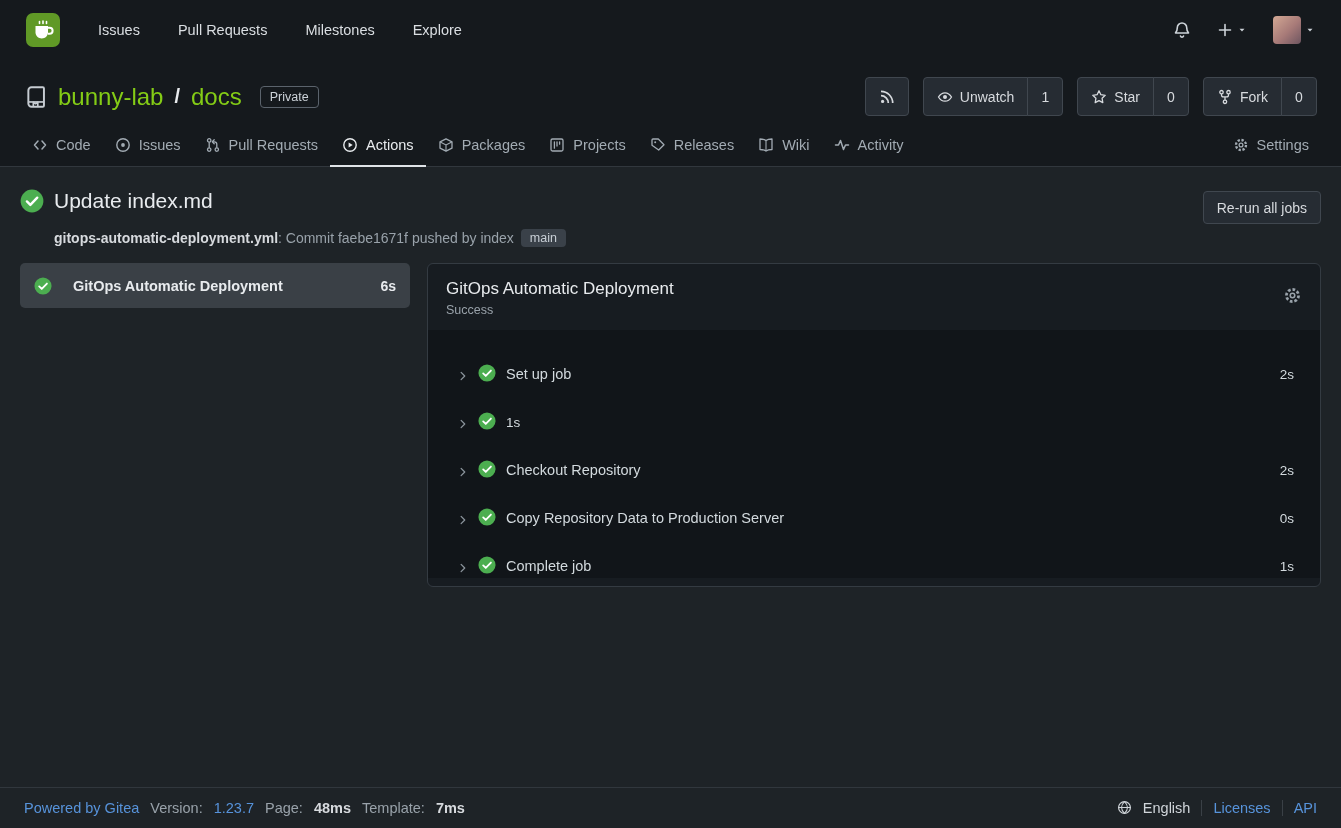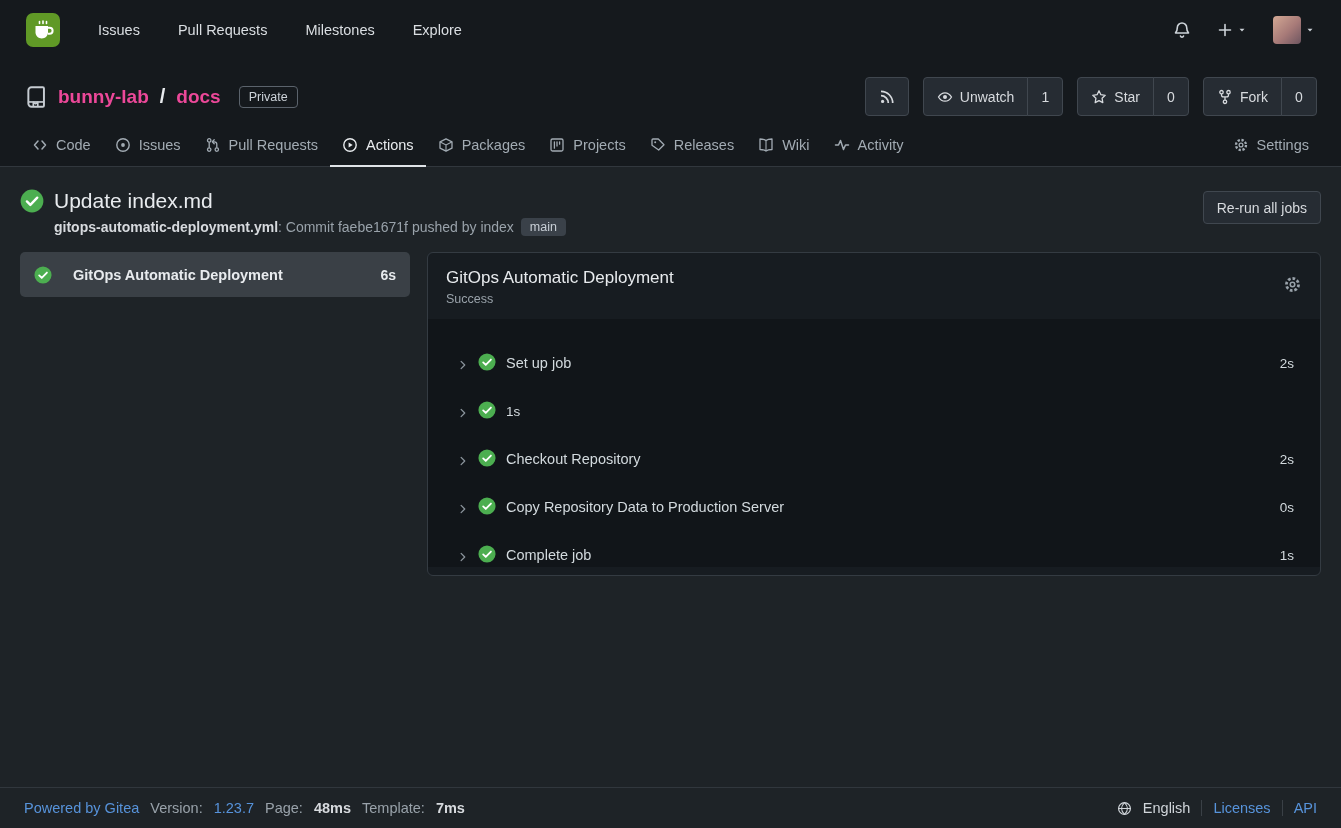--- a/index.html
+++ b/index.html
@@ -22,38 +22,38 @@
   .logo{flex-shrink:0}
   .nav-link{font-size:14.5px;font-weight:500;color:#dadee2;white-space:nowrap}
   .nav-right{margin-left:auto;display:flex;align-items:center;gap:26px;color:#cdd3d9}
   .nav-iconbtn{display:flex;align-items:center;gap:4px;color:#cdd3d9}
   .avatar{width:28px;height:28px;border-radius:4px;background:linear-gradient(135deg,#d3a894 0%,#a77a78 55%,#6d5560 100%)}
 
   
   .repo-header{background:#15191d;flex-shrink:0}
   .repo-title-row{display:flex;align-items:center;padding:17px 24px 10px;gap:10px}
   .repo-icon{color:#c6ccd2;display:flex}
-  .repo-title{font-size:19px;font-weight:700;color:#ec4899}
+  .repo-title{font-size:24px;font-weight:400;color:#84cc16}
   .repo-sep{font-size:20px;font-weight:600;color:#e8ebee;margin:0 1px}
   .badge-private{border:1px solid #5b636c;border-radius:4px;padding:3px 9px;font-size:12.5px;color:#cdd3d9;margin-left:8px}
   .repo-actions{margin-left:auto;display:flex;gap:14px;align-items:center}
   .btn{display:inline-flex;align-items:center;gap:7px;background:#262c33;border:1px solid #40474f;color:#d7dade;font-size:14px;padding:0 13px;height:39px;border-radius:4px;white-space:nowrap}
   .btn-group{display:inline-flex}
   .btn-group .btn:first-child{border-radius:4px 0 0 4px}
   .btn-group .btn:last-child{border-radius:0 4px 4px 0;margin-left:-1px;min-width:36px;justify-content:center}
 
   
   .repo-tabs{display:flex;align-items:flex-end;padding:0 20px;border-bottom:1px solid #31373d}
   .tab{display:flex;align-items:center;gap:8px;padding:11px 12px 12px;font-size:14.5px;color:#a2abb3;border-bottom:2px solid transparent;margin-bottom:-1px;white-space:nowrap}
   .tab.active{color:#e8ebee;border-bottom-color:#dfe3e7;font-weight:500}
   .tab-spacer{flex:1}
 
   
   .run-header{display:flex;align-items:flex-start;padding:22px 20px 16px}
-  .run-header-left{display:flex;flex-direction:column;gap:5px}
+  .run-header-left{display:flex;flex-direction:column;gap:16px}
   .run-title-row{display:flex;align-items:center;gap:10px}
   .run-title{font-size:21px;font-weight:400;color:#e8ebee}
   .run-sub{margin-left:34px;font-size:14px;color:#99a2aa;display:flex;align-items:center}
   .run-sub .wf{color:#d7dade;font-weight:700}
   .badge-branch{background:#3a4149;color:#c8cfd6;border-radius:4px;padding:2px 9px;font-size:12.5px;margin-left:7px}
   .rerun-btn{margin-left:auto;height:33px;margin-top:2px}
 
   
   .run-body{display:flex;gap:17px;padding:0 20px;align-items:flex-start;flex:0 0 auto}
   .main{flex:1;display:flex;flex-direction:column;min-height:0}
@@ -74,21 +74,21 @@
   .step-check{display:flex;margin-right:10px}
   .step-name{font-size:14.5px;color:#d3dade;flex:1}
   .step-duration{font-size:13.5px;color:#d3dade}
 
   
   .footer{border-top:1px solid #31373d;display:flex;align-items:center;padding:0 24px;height:41px;font-size:14.5px;color:#99a2aa;flex-shrink:0;margin-top:auto}
   .footer a.blue{color:#5793db}
   .footer-left{display:flex;gap:11px;align-items:center;white-space:nowrap}
   .footer-left b{color:#d7dade}
   .footer-right{margin-left:auto;display:flex;align-items:center}
-  .footer-item{display:flex;align-items:center;gap:11px;padding:0 11px;color:#d0d5da}
+  .footer-item{display:flex;align-items:flex-start;gap:11px;padding:0 11px;color:#d0d5da}
   .footer-item + .footer-item{border-left:1px solid #3a4046}
   .footer-item:last-child{padding-right:0}
 </style>
 </head>
 <body>
 
 <nav class="navbar">
   <span class="logo clickable">
     <svg width="34" height="34" viewBox="0 0 34 34">
       <rect width="34" height="34" rx="7" fill="#609926"></rect>

